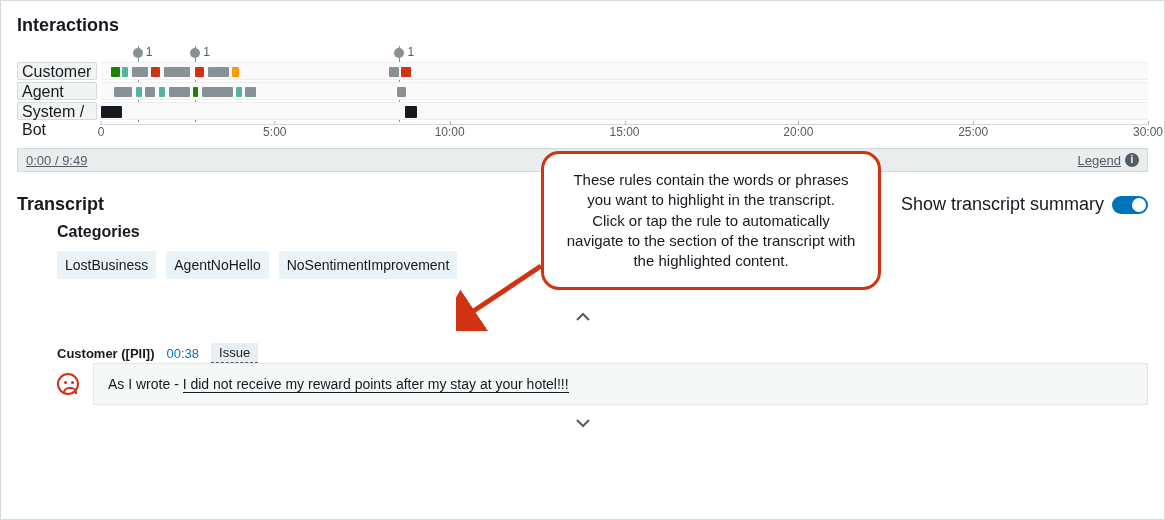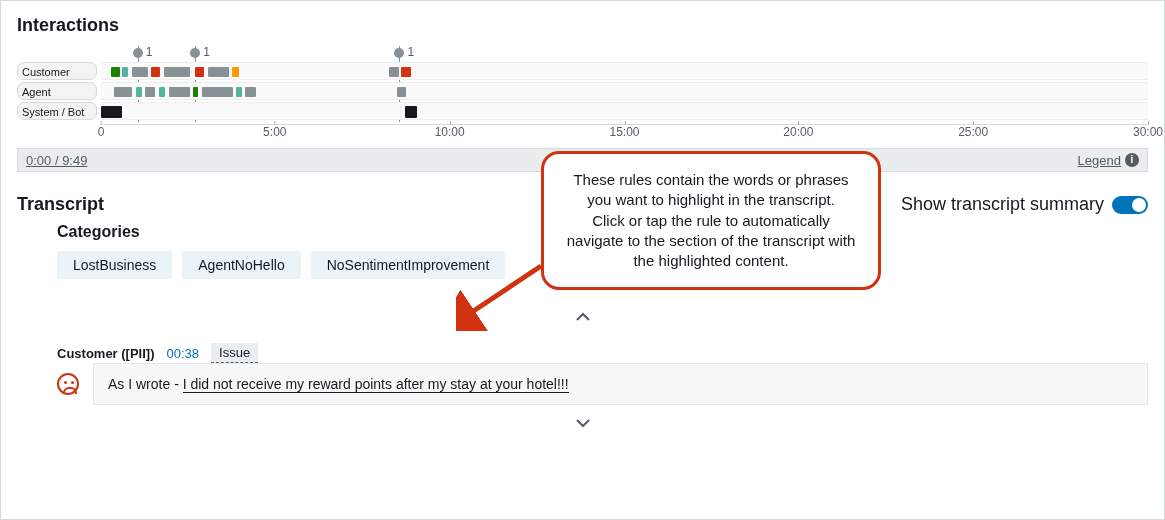--- a/index.html
+++ b/index.html
@@ -18,23 +18,23 @@
 
   h2.section-title { font-size: 18px; font-weight: 700; margin-bottom: 10px; }
 
   
   .timeline-wrapper { position: relative; margin-bottom: 2px; }
   .row-labels {
     position: absolute; left: 0; top: 16px;
     display: flex; flex-direction: column;
   }
   .row-label {
-    font-size: 11px; color: #16191f; height: 18px; line-height: 18px;
+    font-size: 16px; color: #16191f; height: 18px; line-height: 18px;
     padding-left: 0; width: 80px; background: #f2f3f3; border: 1px solid #d5dbdb;
-    border-radius: 7px; margin-bottom: 2px; padding-left: 4px;
+    border-radius: 2px; margin-bottom: 2px; padding-left: 4px;
   }
   .timeline-body {
     margin-left: 84px; position: relative; height: 78px;
     background: #fff;
   }
   .track-row {
     height: 18px; margin-bottom: 2px; position: relative; background: #fafafa;
     border-top: 1px solid #eee; border-bottom: 1px solid #eee;
   }
   .marker-row { height: 16px; position: relative; }
@@ -95,21 +95,21 @@
   }
   .toggle::after {
     content: ""; position: absolute; right: 2px; top: 2px; width: 14px; height: 14px;
     background: #fff; border-radius: 50%;
   }
 
   .subhead { font-size: 16px; font-weight: 700; margin: 8px 0 10px 40px; }
   .chips { display: flex; gap: 10px; margin-left: 40px; }
   .chip {
     background: #eaf3f8; color: #16191f; font-size: 14px;
-    padding: 6px 16px; border-radius: 2px; cursor: pointer;
+    padding: 6px 8px; border-radius: 2px; cursor: pointer;
   }
 
   .collapse-caret {
     text-align: center; margin-top: 30px; color: #545b64; font-size: 14px;
     cursor: pointer;
   }
 
   
   .msg-block { margin: 18px 0 0 40px; }
   .msg-head { display: flex; align-items: center; gap: 12px; font-size: 13px; }

